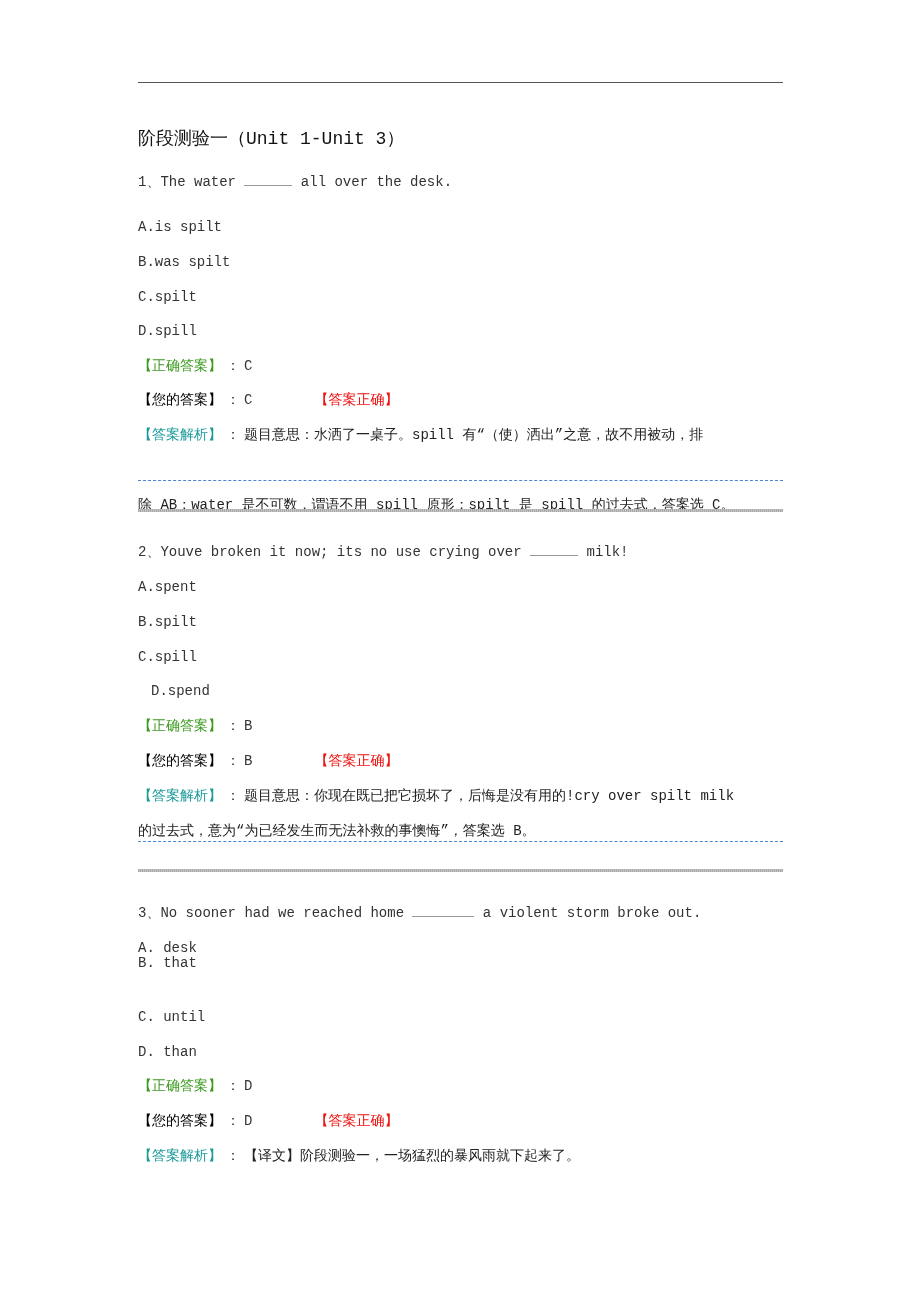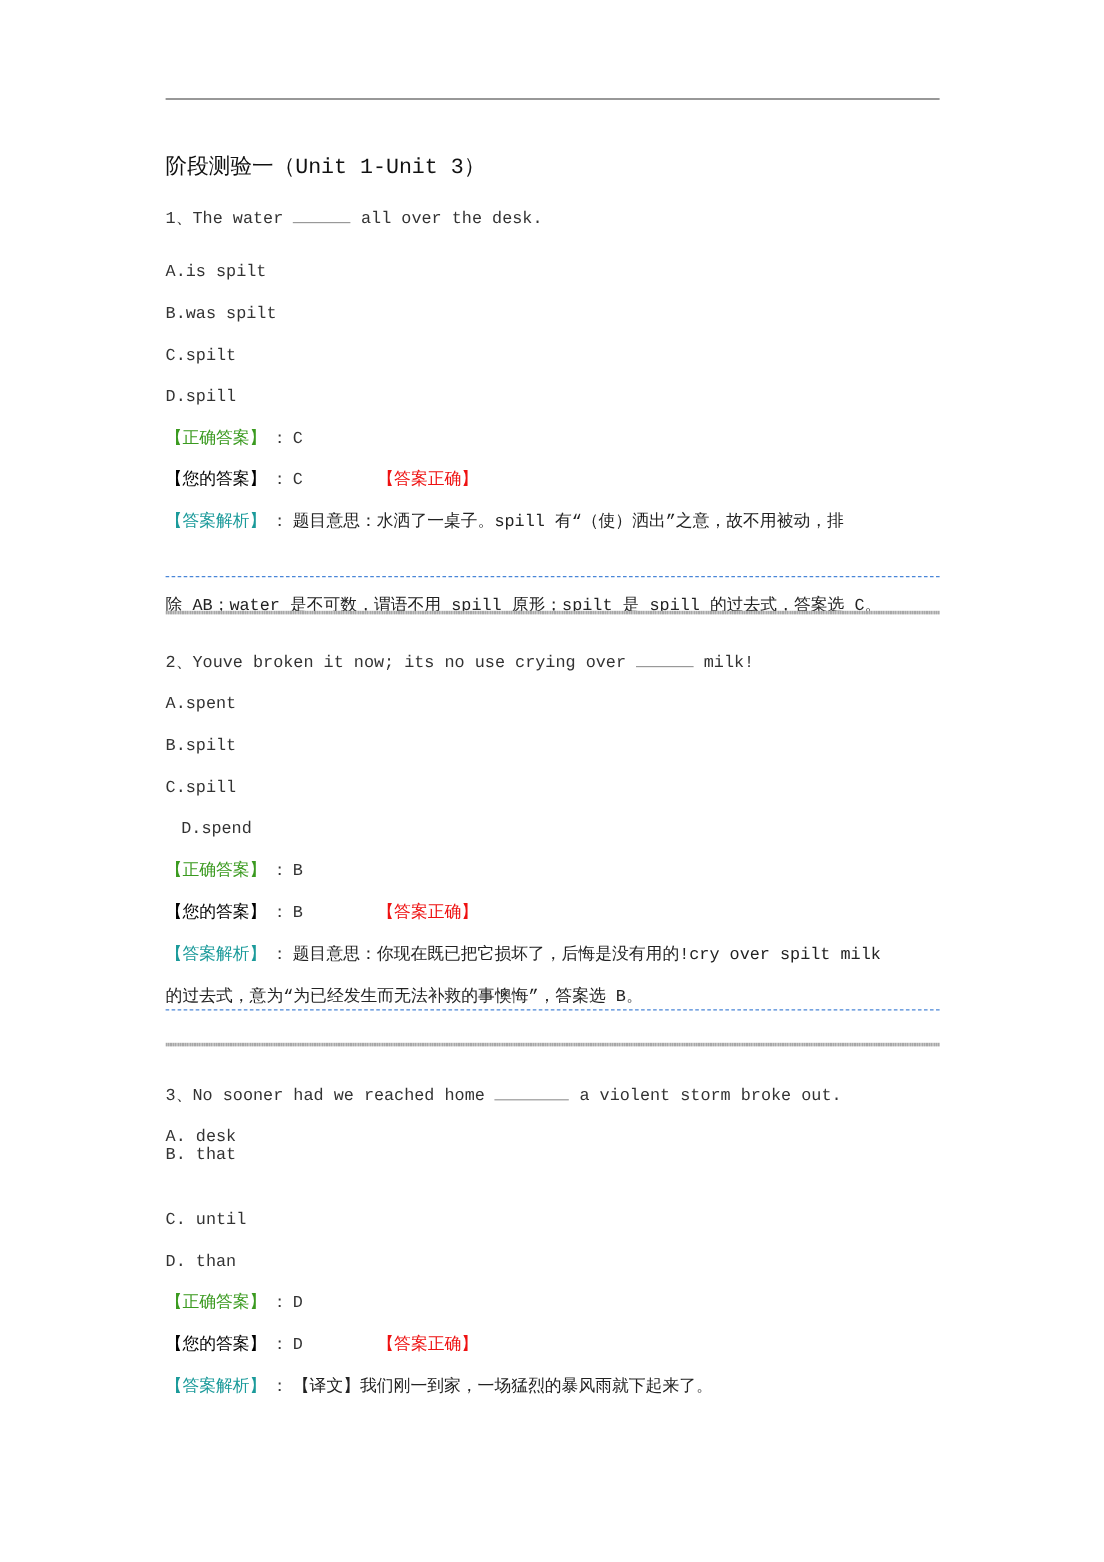--- a/index.html
+++ b/index.html
@@ -147,17 +147,17 @@
     <div class="line" style="top:952px;"><span>B.</span><span style="white-space:pre;"> that</span></div>
     <div class="line" style="top:1006px;"><span>C.</span><span style="white-space:pre;"> until</span></div>
     <div class="line" style="top:1041px;"><span>D.</span><span style="white-space:pre;"> than</span></div>
     <div class="line" style="top:1075px;">
       <span class="lbl-correct">【正确答案】</span><span class="colon">：</span><span class="val">D</span>
     </div>
     <div class="line" style="top:1110px;">
       <span class="lbl-yours">【您的答案】</span><span class="colon">：</span><span class="val">D</span><span class="lbl-status status">【答案正确】</span>
     </div>
     <div class="line" style="top:1145px;">
-      <span class="lbl-analysis">【答案解析】</span><span class="colon">：</span><span class="analysis-text">【译文】我们刚一到家，一场猛烈的暴风雨就下起来了。</span>
+      <span class="lbl-analysis">【答案解析】</span><span class="colon">：</span><span class="analysis-text">【译文】阶段测验一，一场猛烈的暴风雨就下起来了。</span>
     </div>
   </div>
 
 </div>
 
 </body></html>

